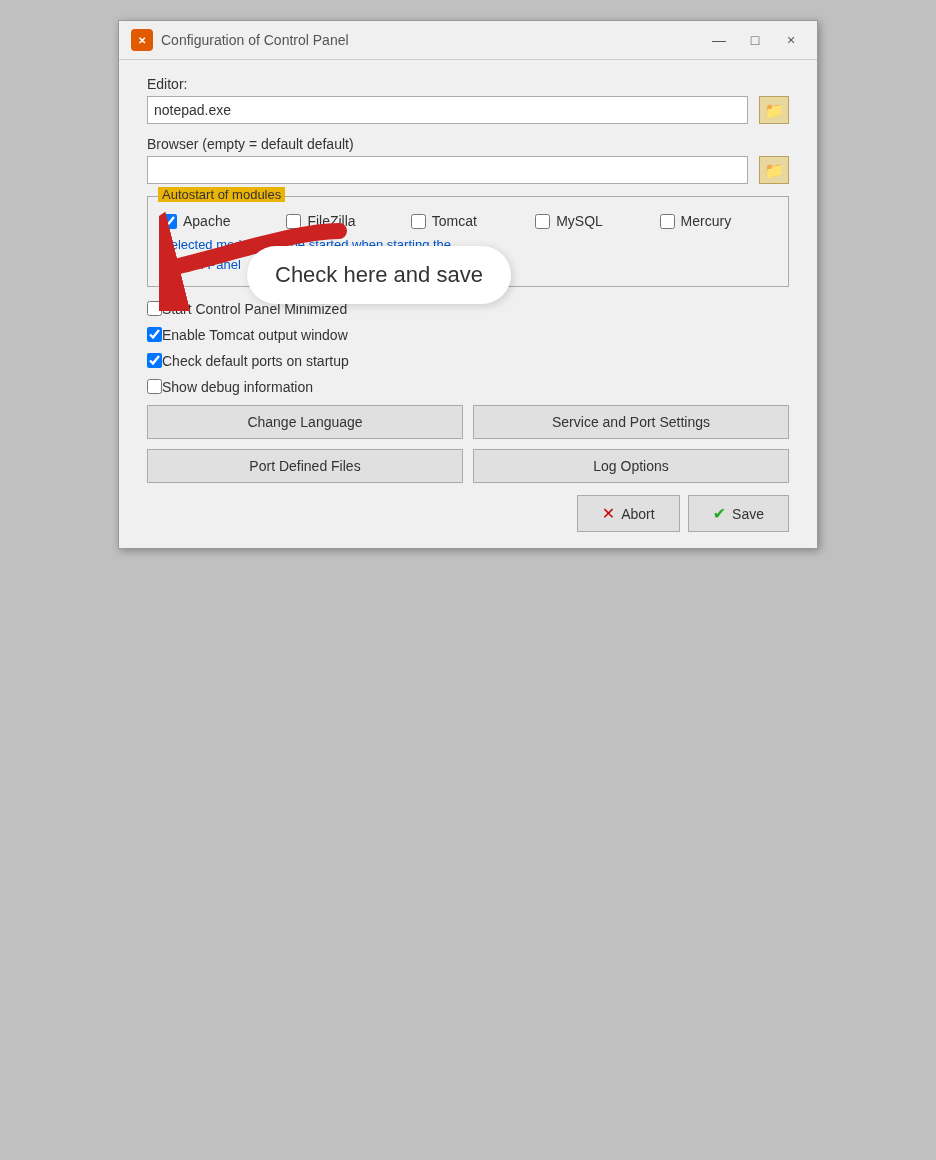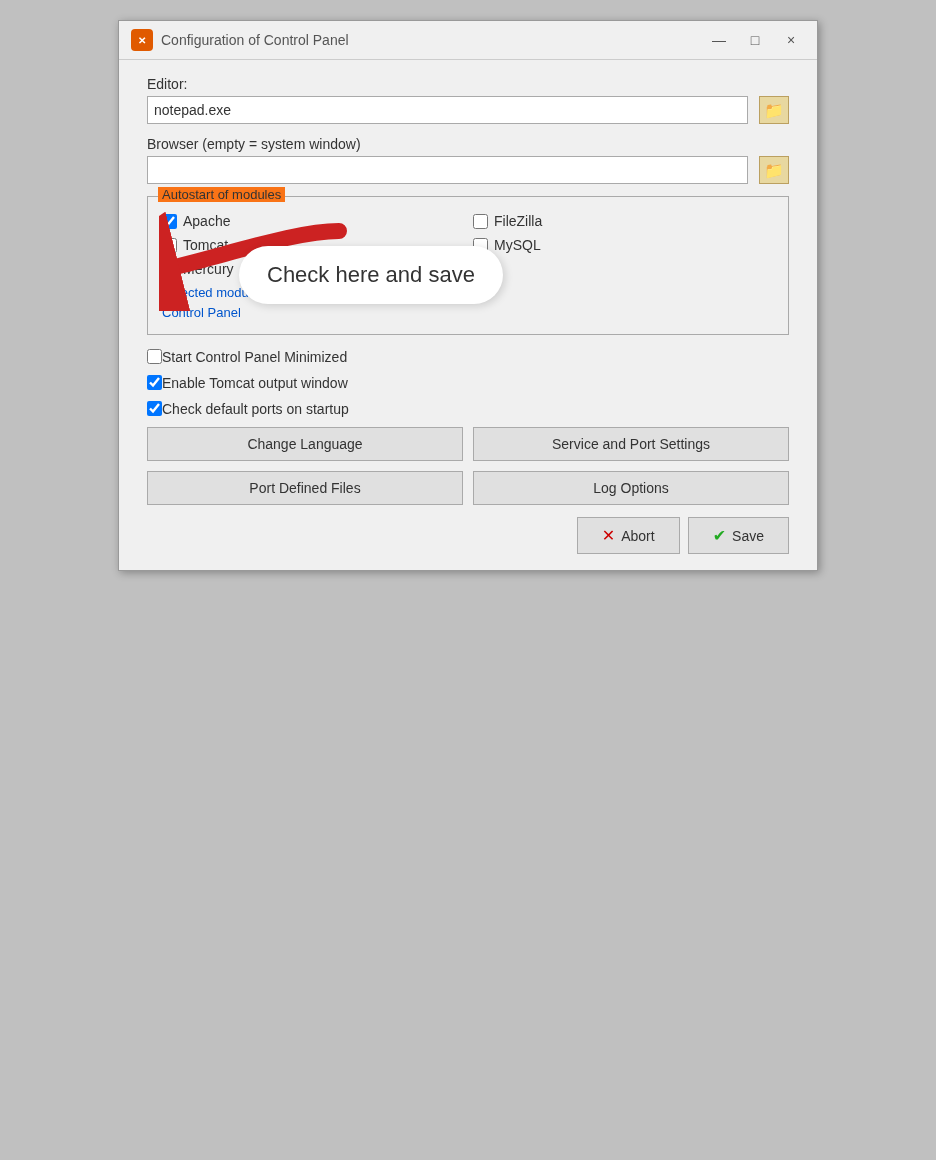--- a/index.html
+++ b/index.html
@@ -119,29 +119,29 @@
       border: 1px solid #aaa;
       padding: 10px 14px 12px;
       margin-bottom: 14px;
       position: relative;
     }
 
     .group-box-title {
       position: absolute;
       top: -10px;
       left: 10px;
-      background: #f97316;
+      background: #eab308;
       padding: 0 4px;
       font-size: 13px;
       color: #333;
     }
 
     .checkbox-grid {
       display: grid;
-      grid-template-columns: repeat(2, 1fr);
+      grid-template-columns: repeat(5, 1fr);
       gap: 8px 10px;
       margin-top: 6px;
     }
 
     .checkbox-item {
       display: flex;
       align-items: center;
       gap: 6px;
       cursor: pointer;
     }
@@ -232,21 +232,21 @@
       position: absolute;
       top: 0; left: 0;
       width: 100%;
       height: 100%;
       pointer-events: none;
     }
 
     .speech-bubble {
       position: absolute;
       top: 225px;
-      left: 120px;
+      left: 128px;
       background: white;
       border-radius: 30px;
       padding: 16px 28px;
       font-size: 22px;
       color: #333;
       box-shadow: 2px 2px 8px rgba(0,0,0,0.15);
       white-space: nowrap;
       pointer-events: none;
     }
 
@@ -284,21 +284,21 @@
 
     <div class="field-group">
       <label class="field-label">Editor:</label>
       <div class="field-row">
         <input class="text-input" type="text" value="notepad.exe" style="">
         <button class="folder-btn">📁</button>
       </div>
     </div>
 
     <div class="field-group">
-      <label class="field-label">Browser (empty = system window)</label>
+      <label class="field-label">Browser (empty = default default)</label>
       <div class="field-row">
         <input class="text-input" type="text" style="">
         <button class="folder-btn">📁</button>
       </div>
     </div>
 
     <div class="group-box">
       <span class="group-box-title">Autostart of modules</span>
       <div class="checkbox-grid">
         <label class="checkbox-item">
@@ -330,20 +330,24 @@
       <span class="checkbox-text">Start Control Panel Minimized</span>
     </label>
     <label class="standalone-checkbox">
       <input type="checkbox" checked="" style="">
       <span class="checkbox-text">Enable Tomcat output window</span>
     </label>
     <label class="standalone-checkbox">
       <input type="checkbox" checked="" style="">
       <span class="checkbox-text">Check default ports on startup</span>
     </label>
+    <label class="standalone-checkbox">
+      <input type="checkbox" style="">
+      <span class="checkbox-text">Show debug information</span>
+    </label>
 
     <div class="button-row">
       <button class="action-btn">Change Language</button>
       <button class="action-btn">Service and Port Settings</button>
       <button class="action-btn">Port Defined Files</button>
       <button class="action-btn">Log Options</button>
     </div>
 
     <div class="bottom-row">
       <button class="abort-btn">

